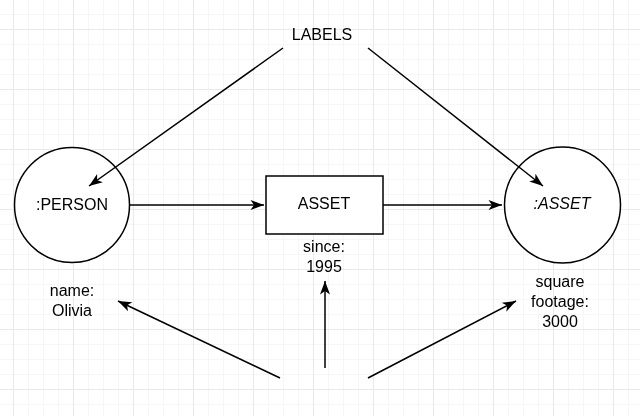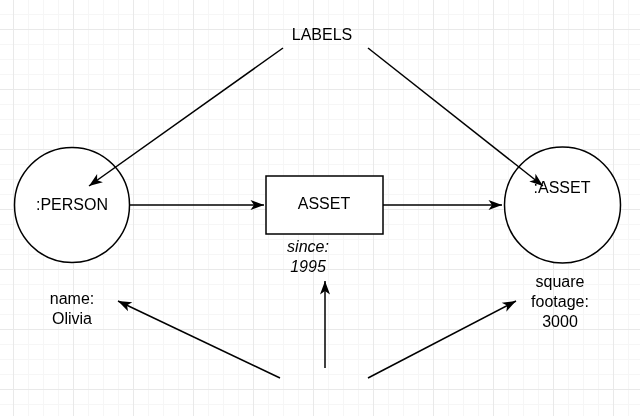--- a/index.html
+++ b/index.html
@@ -64,28 +64,28 @@
     <line x1="325" y1="368" x2="325" y2="281" stroke="#000000" stroke-width="1.5" marker-end="url(#arrowhead)"></line>
     <line x1="368" y1="378" x2="516" y2="301" stroke="#000000" stroke-width="1.5" marker-end="url(#arrowhead)"></line>
   </svg>
 
   <div class="t" style="left:322px; top:35px;">LABELS</div>
 
   <div class="t" style="left:72px; top:205px;">:PERSON</div>
 
   <div class="t" style="left:324px; top:204px;">ASSET</div>
 
-  <div class="t" style="left:562px; top:188px;">:ASSET</div>
+  <div class="t" style="left:562px; top:204px;font-style:italic;">:ASSET</div>
 
-  <div class="t" style="left:308px; top:257px;font-style:italic;">
+  <div class="t" style="left:324px; top:257px;">
     <span>since:</span>
     <span>1995</span>
   </div>
 
-  <div class="t" style="left:72px; top:309px;">
+  <div class="t" style="left:72px; top:301px;">
     <span>name:</span>
     <span>Olivia</span>
   </div>
 
   <div class="t" style="left:560px; top:302px;">
     <span>square</span>
     <span>footage:</span>
     <span>3000</span>
   </div>
 

